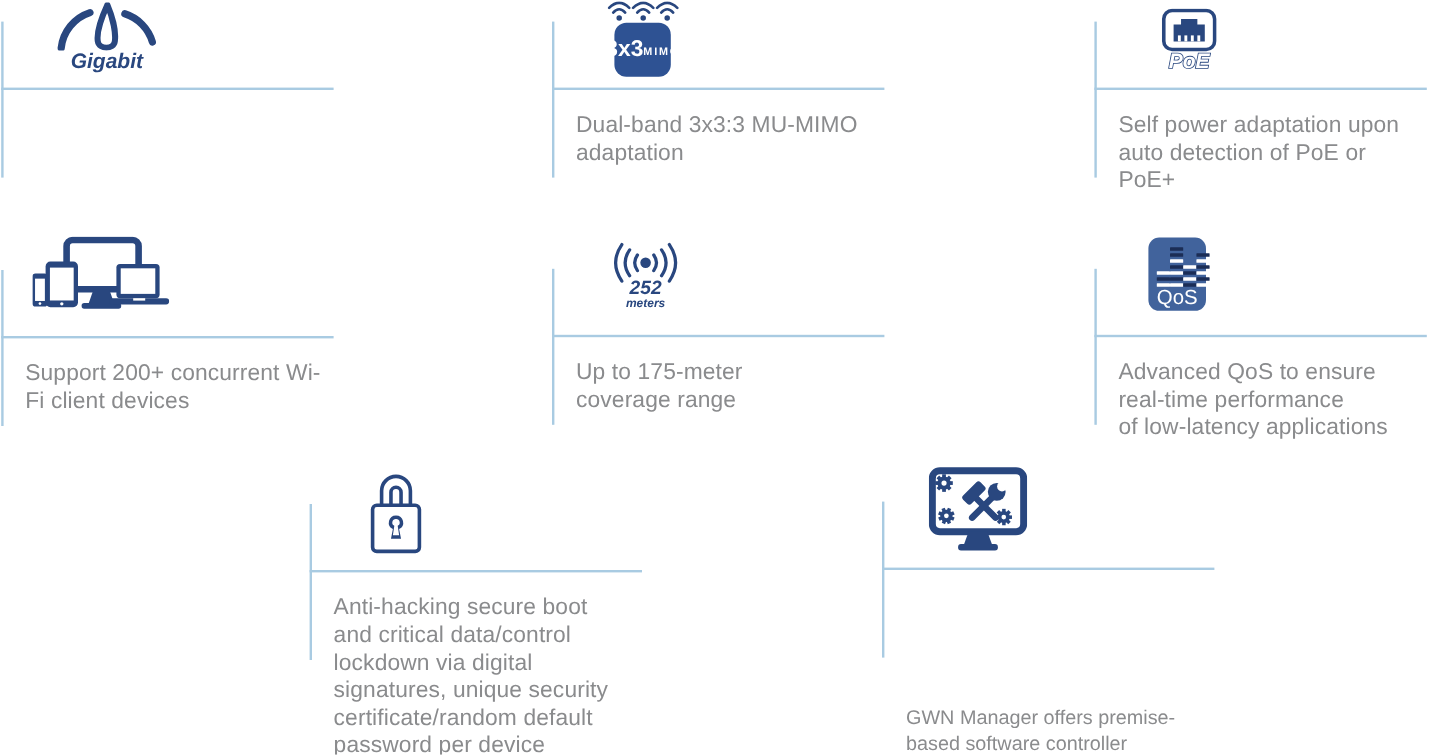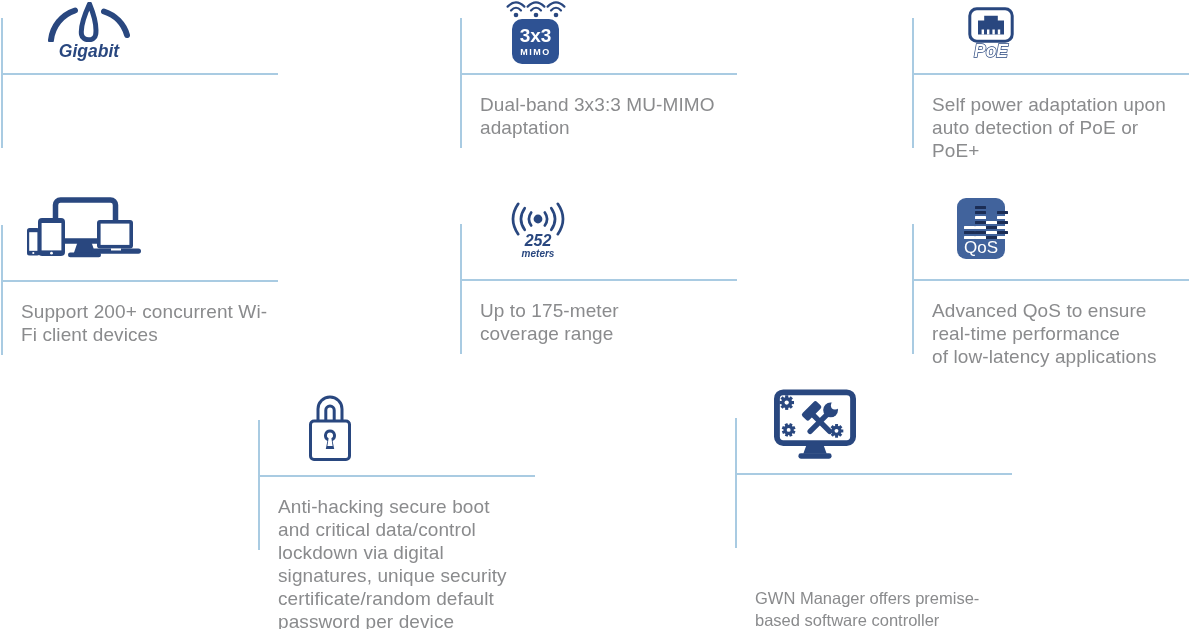--- a/index.html
+++ b/index.html
@@ -18,21 +18,21 @@
 
   .nfill { fill:var(--navy); }
   .nstroke { stroke:var(--navy); fill:none; }
   .wfill { fill:#ffffff; }
 
   .icon-caption { position:absolute; text-align:center; color:var(--navy);
                   font-weight:bold; font-style:italic; }
 
   
   .mimo-tile { position:absolute; background:var(--tile); border-radius:10px;
-               display:flex; flex-direction:column; align-items:center; justify-content:center; }
+               display:flex; align-items:center; justify-content:center; }
   .mimo-big { color:#fff; font-weight:bold; font-size:19px; line-height:19px; }
   .mimo-small { color:#fff; font-weight:bold; font-size:9px; letter-spacing:1.5px; margin-top:2px; }
 
   
   .qos-tile { position:absolute; width:48px; height:61px; background:var(--qos);
               border-radius:9px; }
   .qos-bars { position:absolute; left:7px; right:7px; top:5px; height:36px;
               display:flex; justify-content:space-between; align-items:flex-end; }
   .qcol { display:flex; flex-direction:column; justify-content:flex-end; width:11px; }
   .qseg { height:3px; width:11px; margin-top:2px; border-radius:0.5px; }

